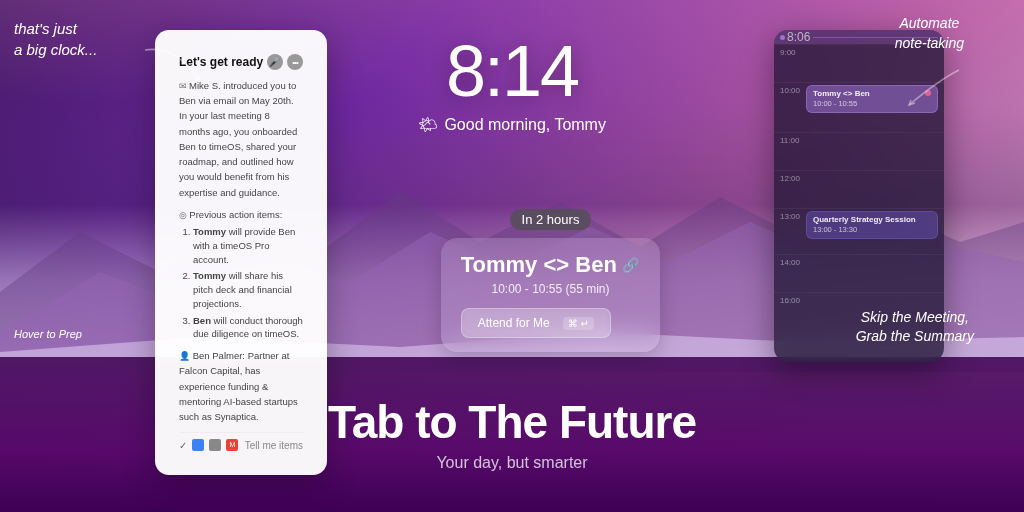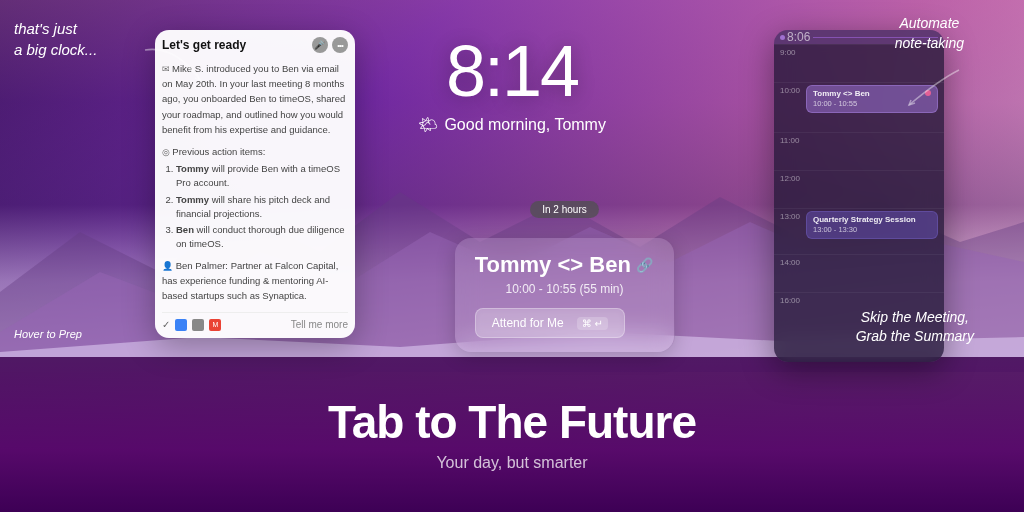--- a/index.html
+++ b/index.html
@@ -125,24 +125,24 @@
       left: 155px;
       right: 80px;
       bottom: 150px;
       z-index: 12;
       display: flex;
       gap: 10px;
     }
 
     
     .prep-card {
-      width: 200px;
+      width: 172px;
       background: rgba(255,255,255,0.96);
       border-radius: 14px;
-      padding: 7px;
+      padding: 24px;
       font-size: 10.5px;
       color: #333;
       box-shadow: 0 8px 32px rgba(0,0,0,0.3);
       overflow: hidden;
       flex-shrink: 0;
       align-self: flex-start;
     }
     .prep-card-header {
       display: flex;
       justify-content: space-between;
@@ -202,24 +202,24 @@
       flex: 1;
       display: flex;
       flex-direction: column;
       align-items: center;
       justify-content: flex-end;
       padding-bottom: 10px;
     }
     .in-two-hours-badge {
       background: rgba(80,80,80,0.75);
       color: white;
-      font-size: 10px;
+      font-size: 13px;
       padding: 3px 12px;
       border-radius: 20px;
-      margin-bottom: 20px;
+      margin-bottom: 8px;
       backdrop-filter: blur(4px);
     }
     .event-title-card {
       background: rgba(255,255,255,0.13);
       backdrop-filter: blur(12px);
       border-radius: 16px;
       padding: 14px 20px;
       text-align: center;
       color: white;
       box-shadow: 0 4px 20px rgba(0,0,0,0.2);
@@ -442,21 +442,21 @@
     <div class="prep-section">
       <span style="color:#666;font-size:9px;">👤 </span>
       <span style="font-size:9.5px;color:#444;">Ben Palmer: Partner at Falcon Capital, has experience funding &amp; mentoring AI-based startups such as Synaptica.</span>
     </div>
 
     <div class="prep-footer">
       <span style="font-size:10px;color:#666;">✓</span>
       <span style="width:12px;height:12px;background:#3b82f6;border-radius:2px;display:inline-block;"></span>
       <span style="width:12px;height:12px;background:#888;border-radius:2px;display:inline-block;"></span>
       <span style="width:12px;height:12px;background:#ea4335;border-radius:2px;display:inline-block;font-size:7px;color:white;text-align:center;line-height:12px;">M</span>
-      <span class="prep-tell-more" style="color:#888;font-size:10px;cursor:pointer;">Tell me more</span>
+      <span class="prep-tell-more" style="color:#888;font-size:10px;cursor:pointer;">Tell me items</span>
     </div>
   </div>
 
   <div class="event-card">
     <div class="in-two-hours-badge">In 2 hours</div>
     <div class="event-title-card">
       <div class="event-name">
         <span>Tommy &lt;&gt; Ben</span>
         <span style="font-size:14px;opacity:0.8;">🔗</span>
       </div>

